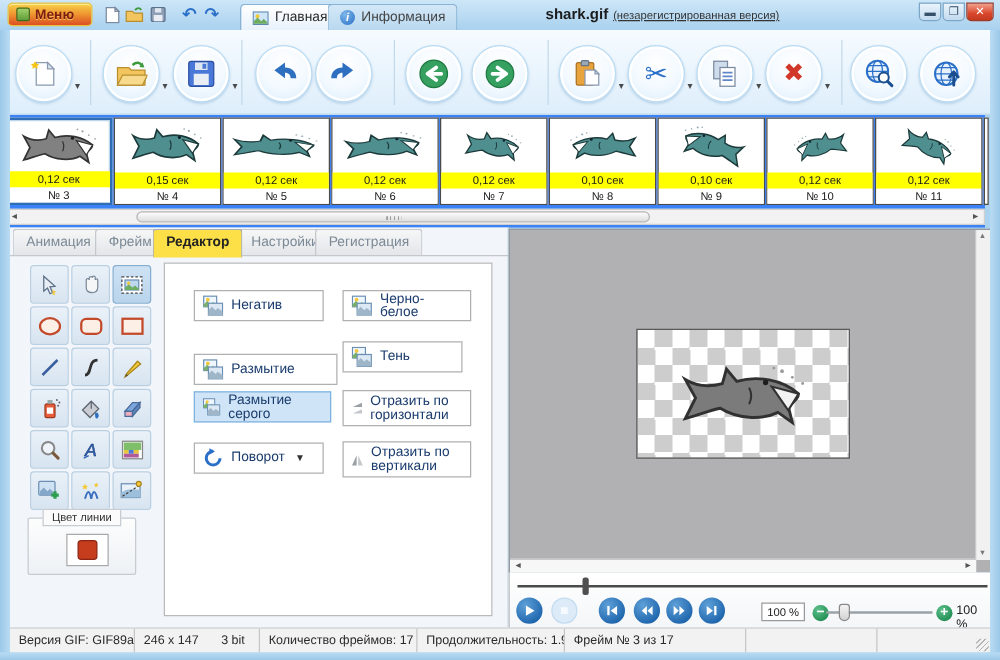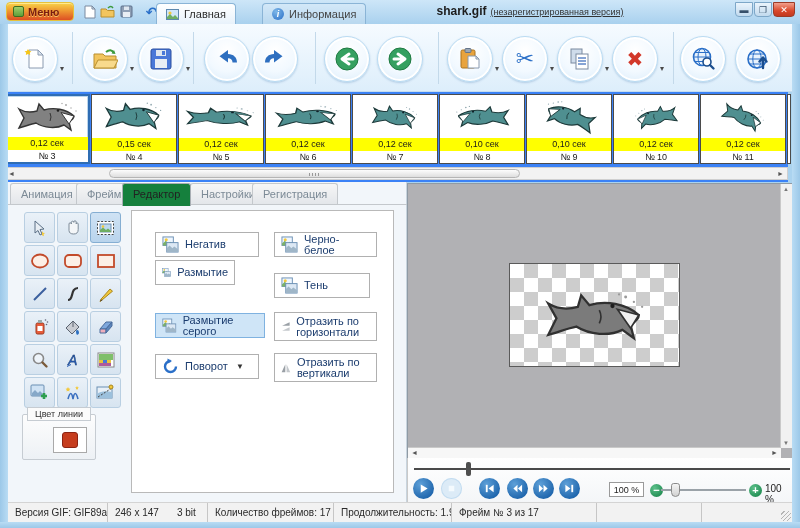--- a/index.html
+++ b/index.html
@@ -56,31 +56,31 @@
   .scroll-arrow{position:absolute;font-size:7px;color:#555;top:2px;cursor:pointer;}
   #frames-thumb{position:absolute;left:104px;top:1px;width:411px;height:9px;border:1px solid #b5b5b5;border-radius:5px;
     background:linear-gradient(#fdfdfd,#dedede);cursor:pointer;}
   #frames-thumb .grip{position:absolute;left:50%;top:3px;width:12px;height:3px;margin-left:-6px;
     background:repeating-linear-gradient(90deg,#999 0 1px,transparent 1px 3px);}
 
   
   #panel{left:8px;top:182px;width:399px;height:320px;background:#f2f6fa;border-right:1px solid #c8d4de;}
   .ptab{position:absolute;top:1px;height:21px;padding:0 10px;font-size:11px;line-height:21px;color:#7c8a96;
     background:linear-gradient(#f6f6f6,#e3e6ea);border:1px solid #c4c8cc;border-bottom:none;border-radius:3px 3px 0 0;cursor:pointer;}
-  .ptab.active{background:#15803d;color:#222;height:23px;z-index:2;border-color:#a8aeb4;}
+  .ptab.active{background:#fde047;color:#222;height:23px;z-index:2;border-color:#a8aeb4;font-weight:bold;}
   #panel-tabline{position:absolute;left:0;top:22px;width:399px;height:1px;background:#c4c8cc;}
 
   
   #tools{position:absolute;left:16px;top:30px;width:99px;display:grid;grid-template-columns:repeat(3,31px);gap:2px;}
   .tool{width:31px;height:31px;background:linear-gradient(#eaf1f8,#d7e4f0);border:1px solid #b9cfe2;border-radius:3px;
     display:flex;align-items:center;justify-content:center;cursor:pointer;}
   .tool.active{background:linear-gradient(#cfe2f4,#b9d4ec);border-color:#85aed2;}
 
   
-  #linecolor{position:absolute;left:14px;top:232px;width:74px;height:46px;border:1px solid #c6ccd2;border-radius:2px;
+  #linecolor{position:absolute;left:14px;top:232px;width:87px;height:46px;border:1px solid #c6ccd2;border-radius:2px;
     background:linear-gradient(#fdfdfd,#edf1f5);}
   #linecolor .legend{position:absolute;left:50%;top:-8px;transform:translateX(-50%);background:#fbfbfb;
     border:1px solid #c6ccd2;font-size:9px;color:#333;padding:1px 7px;white-space:nowrap;}
   #swatch-btn{position:absolute;left:30px;top:12px;width:34px;height:26px;background:#fff;border:1px solid #a9a9a9;
     display:flex;align-items:center;justify-content:center;cursor:pointer;}
   #swatch{width:16px;height:16px;border-radius:3px;border:1px solid #8c2413;}
 
   
   #editor-card{position:absolute;left:123px;top:28px;width:263px;height:283px;background:#fff;border:1px solid #b9b9b9;padding-left:48px;}
   .fxbtn{position:absolute;height:25px;background:#fff;border:1px solid #b0b0b0;display:flex;align-items:center;
@@ -171,21 +171,21 @@
     <div class="abs qicon" style="left:119px">
       <svg width="13" height="13" viewBox="0 0 13 13">
           <rect x="1" y="1" width="11" height="11" rx="1" fill="#8f9fb5" stroke="#5d708c"></rect>
           <rect x="3" y="7" width="7" height="5" fill="#e9eef4"></rect>
           <rect x="4" y="1.5" width="5" height="3.5" fill="#dfe7f0"></rect>
         </svg>
     </div>
     <div class="abs qicon" style="left:144px;color:#2a6fc8;font-size:14px;font-weight:bold">↶</div>
     <div class="abs qicon" style="left:162px;color:#2a6fc8;font-size:14px;font-weight:bold">↷</div>
 
-    <div class="abs toptab active" style="left:156px">
+    <div class="abs toptab active" style="left:192px">
       <svg width="13" height="11" viewBox="0 0 13 11">
           <rect x="0.5" y="0.5" width="12" height="10" fill="#cfe6f8" stroke="#5d88ae"></rect>
           <circle cx="4" cy="4" r="1.6" fill="#f3c83a"></circle>
           <path d="M1 8 l3-3 3 3 2-2 3 3 v1 h-11z" fill="#6fae62"></path>
         </svg>
       <span>Главная</span>
     </div>
     <div class="abs toptab inactive" style="left:262px">
       <span style="width:12px;height:12px;border-radius:50%;background:radial-gradient(circle at 35% 30%,#7db7e8,#2a6fc8);color:#fff;font-size:9px;font-weight:bold;display:flex;align-items:center;justify-content:center;font-style:italic;">i</span>
       <span>Информация</span>
@@ -544,21 +544,21 @@
             <use href="#fxpic"></use>
           </svg>
         <span class="cap">Негатив</span>
       </div>
       <div class="fxbtn" style="left:142px;top:21px;width:103px">
         <svg width="17" height="17">
             <use href="#fxpic"></use>
           </svg>
         <span class="cap">Черно-белое</span>
       </div>
-      <div class="fxbtn" style="left:23px;top:49px;width:80px">
+      <div class="fxbtn" style="left:23px;top:72px;width:115px">
         <svg width="17" height="17">
             <use href="#fxpic"></use>
           </svg>
         <span class="cap">Размытие</span>
       </div>
       <div class="fxbtn" style="left:142px;top:62px;width:96px">
         <svg width="17" height="17">
             <use href="#fxpic"></use>
           </svg>
         <span class="cap">Тень</span>

